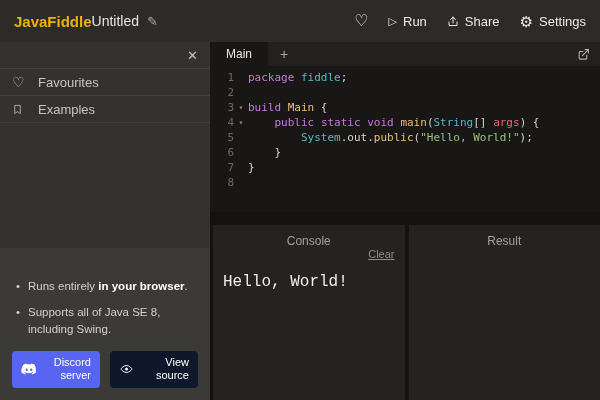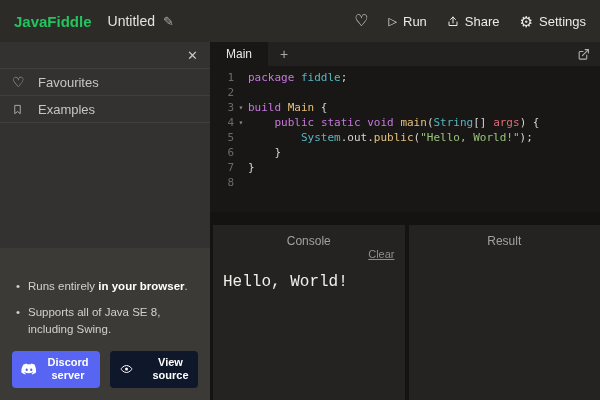--- a/index.html
+++ b/index.html
@@ -1,22 +1,22 @@
 <!DOCTYPE html>
 <html><head>
 <meta charset="utf-8">
 <style>
   * { box-sizing: border-box; margin: 0; padding: 0; }
   html,body { width:600px; height:400px; overflow:hidden; }
   body { background:#141312; font-family:"Liberation Sans",sans-serif; -webkit-font-smoothing:antialiased; }
 
   
   .header { height:42px; background:#2d2b28; display:flex; align-items:center; padding:0 14px; }
-  .logo { color:#22c55e; font-weight:bold; font-size:15px; cursor:pointer; }
-  .doc-title { color:#e6e3df; font-size:14px; margin-left:16px; }
+  .logo { color:#eab308; font-weight:bold; font-size:15px; cursor:pointer; }
+  .doc-title { color:#e6e3df; font-size:14px; }
   .edit-icon { color:#aaa7a3; font-size:13px; margin-left:8px; cursor:pointer; }
   .header-actions { margin-left:auto; display:flex; align-items:center; gap:20px; color:#eceae6; font-size:13px; }
   .action { display:flex; align-items:center; gap:6px; cursor:pointer; }
   .icon { display:inline-flex; align-items:center; line-height:1; }
   .heart-icon { font-size:16px; }
   .play-icon { font-size:11px; }
   .gear-icon { font-size:15px; }
 
   
   .main { display:flex; height:358px; }
@@ -28,21 +28,21 @@
   .menu { border-top:1px solid #413f3c; }
   .menu-item { height:27px; display:flex; align-items:center; gap:10px; padding:0 12px; color:#c8c5c1; font-size:13px; border-bottom:1px solid #413f3c; cursor:pointer; }
   .menu-item .icon { color:#b4b1ad; font-size:14px; width:16px; }
 
   .info { margin-top:auto; background:#3c3a37; padding:12px; color:#d9d6d2; font-size:11.5px; line-height:1.5; }
   .info b { color:#ffffff; }
   .info ul { list-style:none; margin:18px 0 0 4px; }
   .info li { padding-left:12px; position:relative; margin-bottom:9px; color:#d3d0cc; }
   .info li::before { content:"•"; position:absolute; left:0; }
   .btn-row { display:flex; gap:10px; margin-top:12px; }
-  .btn { display:flex; align-items:center; gap:8px; border-radius:4px; padding:5px 9px; font-size:11px; font-weight:bold; color:#fff; width:90px; min-height:35px; cursor:pointer; border:none; text-align:center; line-height:1.25; }
+  .btn { display:flex; align-items:center; gap:8px; border-radius:4px; padding:5px 9px; font-size:11px; font-weight:normal; color:#fff; width:90px; min-height:35px; cursor:pointer; border:none; text-align:right; line-height:1.25; }
   .btn-discord { background:#5865f2; }
   .btn-view { background:#0f172a;gap:18px; }
   .btn svg { flex:none; }
 
   
   .right { flex:1; display:flex; flex-direction:column; background:#141312; min-width:0; }
   .tabbar { height:24px; background:#23211f; display:flex; align-items:center; flex:none; }
   .tab { height:24px; display:flex; align-items:center; padding:0 16px; background:#191715; color:#eae7e3; font-size:12px; cursor:pointer; }
   .new-tab { color:#aaa7a3; font-size:14px; margin-left:12px; cursor:pointer; }
   .open-ext { margin-left:auto; margin-right:10px; color:#b5b2ae; cursor:pointer; }

